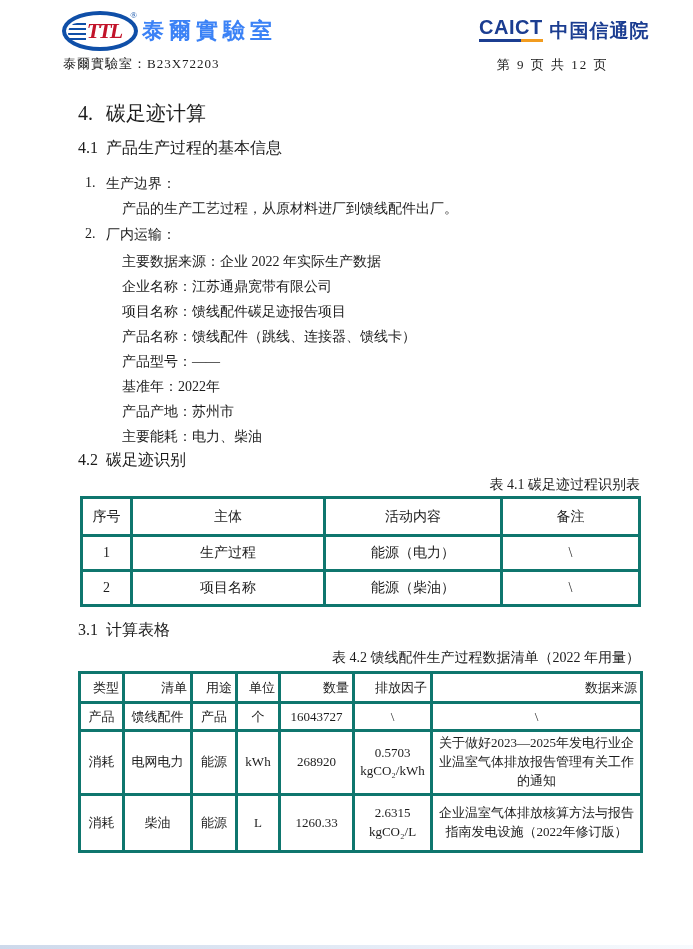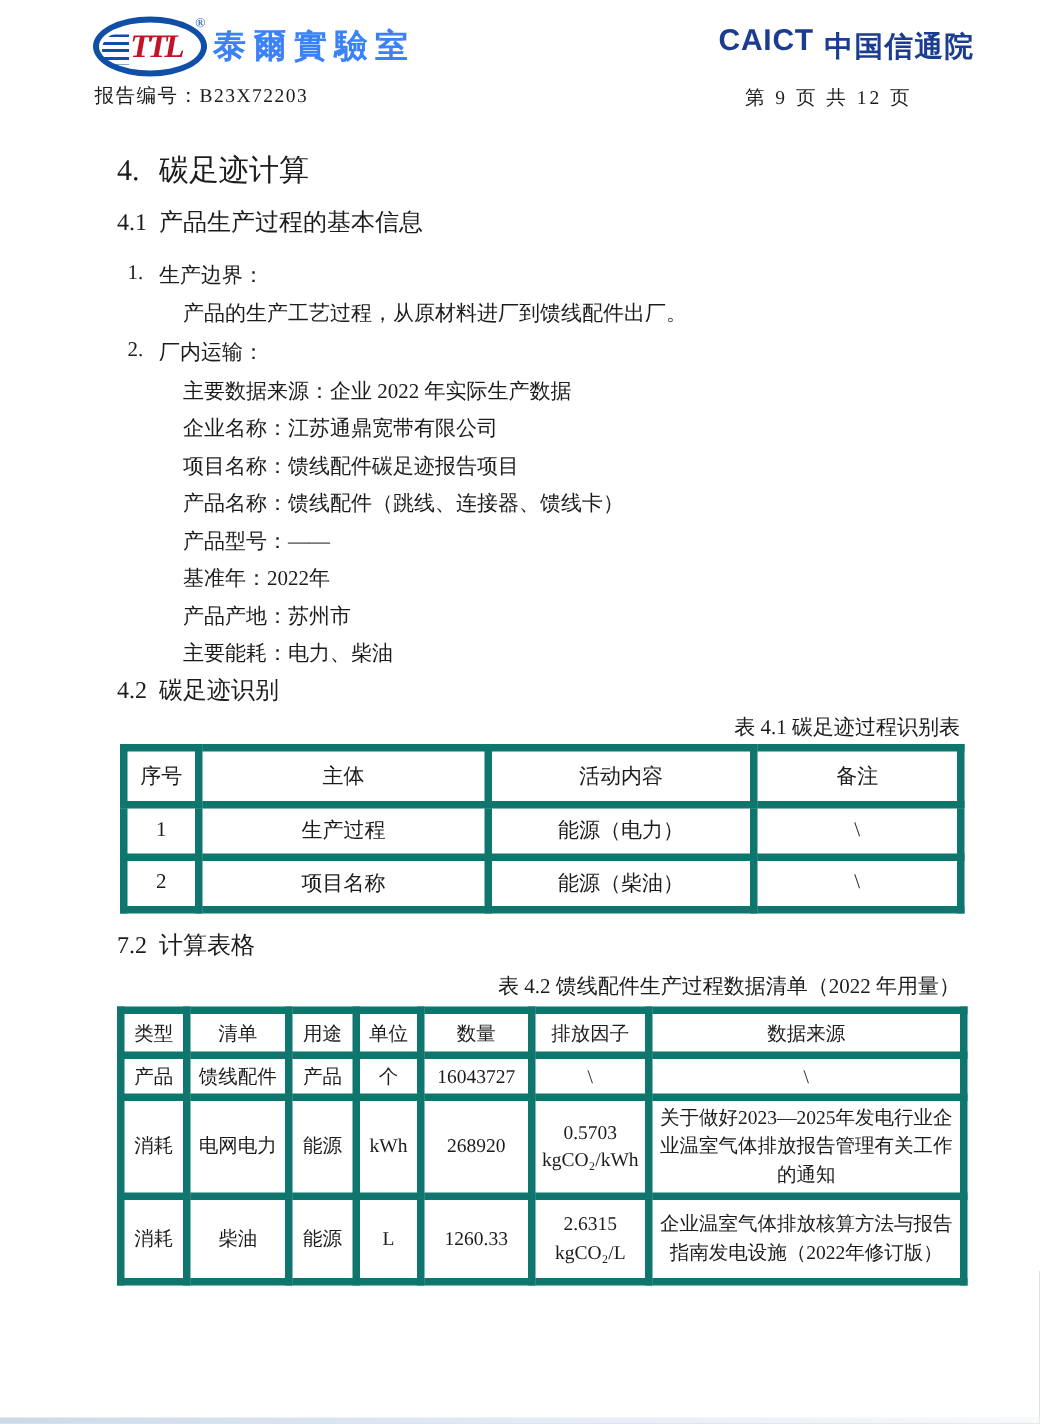--- a/index.html
+++ b/index.html
@@ -23,21 +23,21 @@
   .ttl-text {
     position:relative; color:#c21329; font-style:italic; font-weight:bold;
     font-size:22px; letter-spacing:-2px; padding-left:8px;
   }
   .ttl-reg { position:absolute; right:-3px; top:-5px; font-size:9px; color:#0f4fa8; font-style:normal; }
   .ttl-cn { color:#3b82f6; font-weight:bold; font-size:22px; letter-spacing:5px; margin-left:4px; white-space:nowrap; }
 
   .report-no { position:absolute; left:63px; top:55px; font-size:13px; letter-spacing:1px; }
 
   .caict-logo { position:absolute; left:479px; top:17px; display:flex; align-items:flex-start; gap:7px; font-family:"Liberation Sans","DejaVu Sans",sans-serif; }
-  .caict-abbr-wrap { display:flex; flex-direction:row; }
+  .caict-abbr-wrap { display:flex; flex-direction:column; }
   .caict-abbr { color:#1b3d91; font-weight:bold; font-size:20px; letter-spacing:0.5px; line-height:1.05; }
   .caict-underline { height:3px; margin-top:1px; background:linear-gradient(90deg,#1b3d91 0 66%,#f29c1f 66% 100%); }
   .caict-cn { color:#1b3d91; font-weight:bold; font-size:19px; letter-spacing:1px; margin-top:1px; white-space:nowrap; }
 
   .page-info { position:absolute; left:479px; top:56px; width:147px; text-align:center; font-size:13px; letter-spacing:2px; white-space:nowrap; }
 
   
   .h1 { position:absolute; left:78px; top:100px; font-size:20px; }
   .h1 .sec-no { margin-right:13px; }
   .h2 { position:absolute; left:78px; font-size:16px; }
@@ -55,26 +55,26 @@
   .li-details { position:absolute; left:122px; top:249px; font-size:14px; }
   .li-details div { height:25px; line-height:25px; white-space:nowrap; }
 
   
   .tbl-caption { position:absolute; left:78px; width:562px; text-align:right; font-size:14px; }
   .cap-41 { top:476px; }
   .cap-42 { top:649px; }
 
   
   table { border-collapse:collapse; table-layout:fixed; }
-  td, th { border:5px solid #0f766e; text-align:center; vertical-align:middle; font-weight:normal; padding:1px 3px; }
+  td, th { border:3px solid #0f766e; text-align:center; vertical-align:middle; font-weight:normal; padding:1px 3px; }
   .tbl-41 { position:absolute; left:80px; top:496px; width:558px; font-size:14px; }
   .tbl-41 th { height:38px; }
   .tbl-41 td { height:35px; }
   .tbl-42 { position:absolute; left:78px; top:671px; width:562px; font-size:13px; }
-  .tbl-42 th { height:30px; }
+  .tbl-42 th { height:30px;text-align:right; }
   .tbl-42 .row-product td { height:28px;text-align:center; }
   .tbl-42 .row-tall td { height:57px; }
   .tbl-42 .src-cell { line-height:1.45; padding:2px 4px; }
   .factor-cell span { display:block; line-height:1.4;font-family:Liberation Serif, serif; }
 
   
   .bottom-bar {
     position:absolute; left:0; bottom:0; width:100%; height:4px;
     background:linear-gradient(90deg,#cdd9eb 0%,#e7eef8 60%,#f7fafd 100%);
   }
@@ -85,21 +85,21 @@
 <div class="page">
 
   <div class="ttl-logo">
     <span class="ttl-ellipse">
       <span class="ttl-stripes"></span>
       <span class="ttl-text">TTL</span>
       <span class="ttl-reg">®</span>
     </span>
     <span class="ttl-cn">泰爾實驗室</span>
   </div>
-  <div class="report-no">报告编号：B23X72203</div>
+  <div class="report-no">泰爾實驗室：B23X72203</div>
 
   <div class="caict-logo">
     <span class="caict-abbr-wrap">
       <span class="caict-abbr">CAICT</span>
       <span class="caict-underline"></span>
     </span>
     <span class="caict-cn">中国信通院</span>
   </div>
   <div class="page-info">第 9 页 共 12 页</div>
 
@@ -159,21 +159,21 @@
     <tr>
       <td>2</td>
       <td>项目名称</td>
       <td>能源（柴油）</td>
       <td>\</td>
     </tr>
   </tbody>
     </table>
 
   <div class="h2 h2-43">
-    <span class="sec-no">7.2</span><span>计算表格</span>
+    <span class="sec-no">3.1</span><span>计算表格</span>
   </div>
   <div class="tbl-caption cap-42">表 4.2 馈线配件生产过程数据清单（2022 年用量）</div>
 
   <table class="tbl-42">
     <colgroup>
         <col style="width:44px">
         <col style="width:68px">
         <col style="width:45px">
         <col style="width:43px">
         <col style="width:74px">

